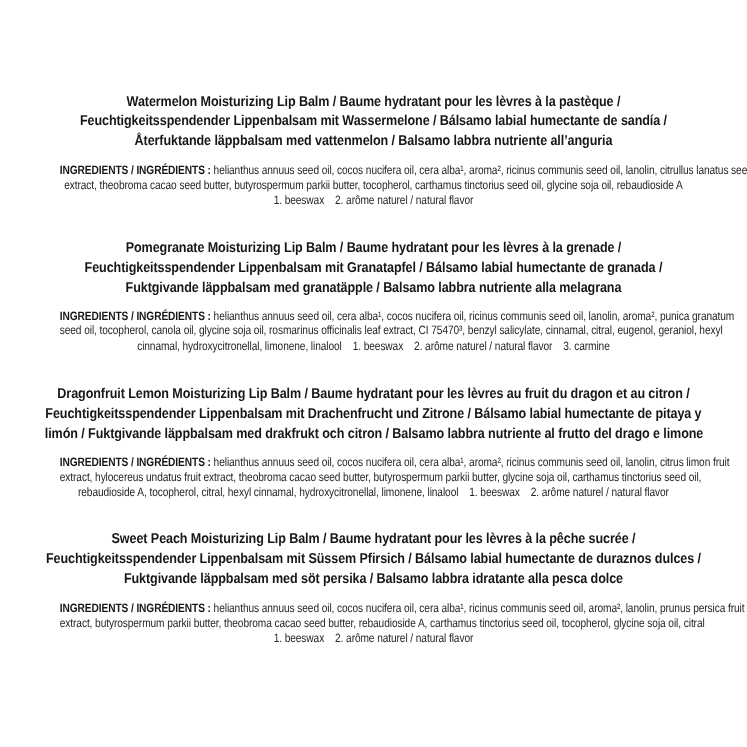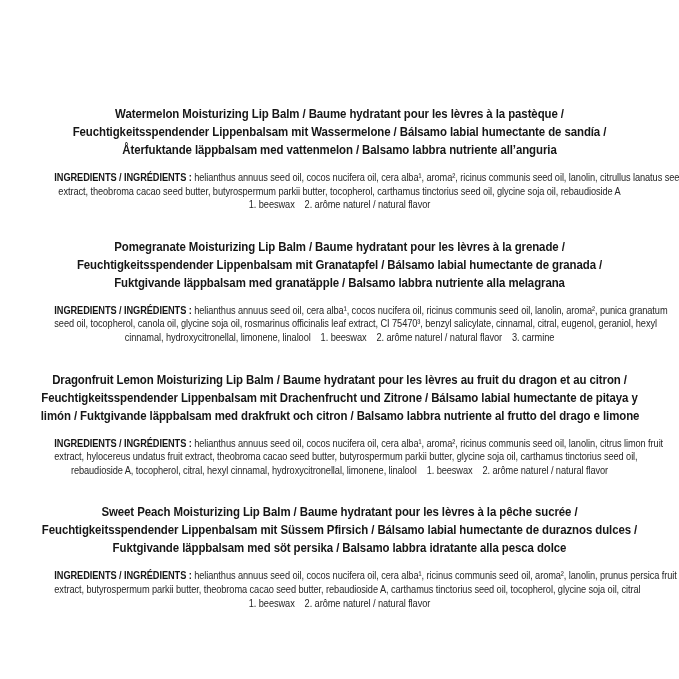--- a/index.html
+++ b/index.html
@@ -9,21 +9,21 @@
   }
   body {
     width: 679px;
     height: 679px;
     overflow: hidden;
     font-family: "Liberation Sans", sans-serif;
     -webkit-font-smoothing: antialiased;
   }
   .label-wrap {
     width: 679px;
-    padding-top: 105px;
+    padding-top: 83px;
     box-sizing: border-box;
   }
   .sec { }
   .title-block {
     margin-bottom: 12px;
   }
   .tline {
     font-size: 13px;
     font-weight: 700;
     line-height: 18px;

